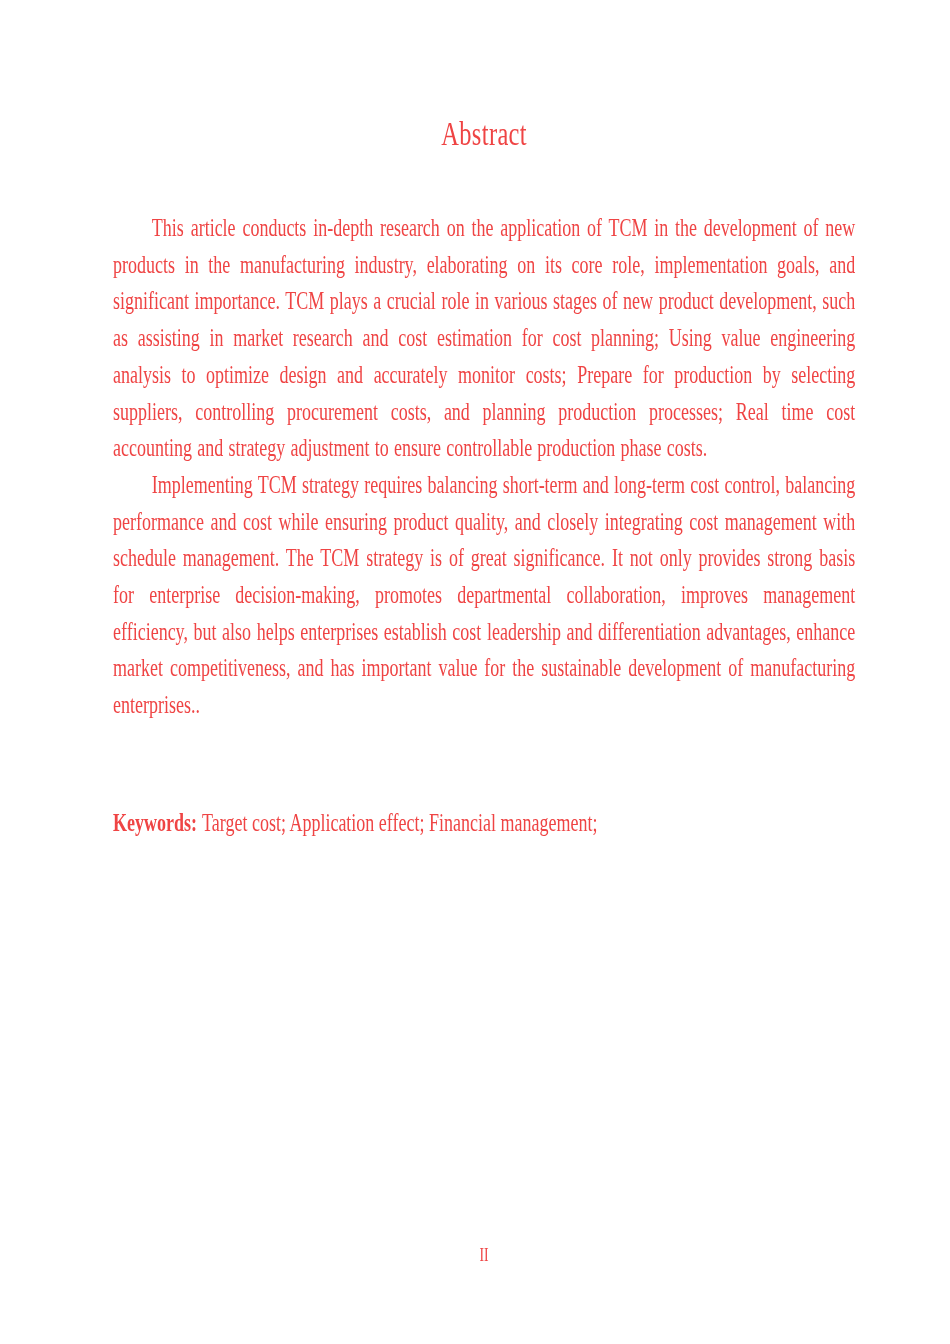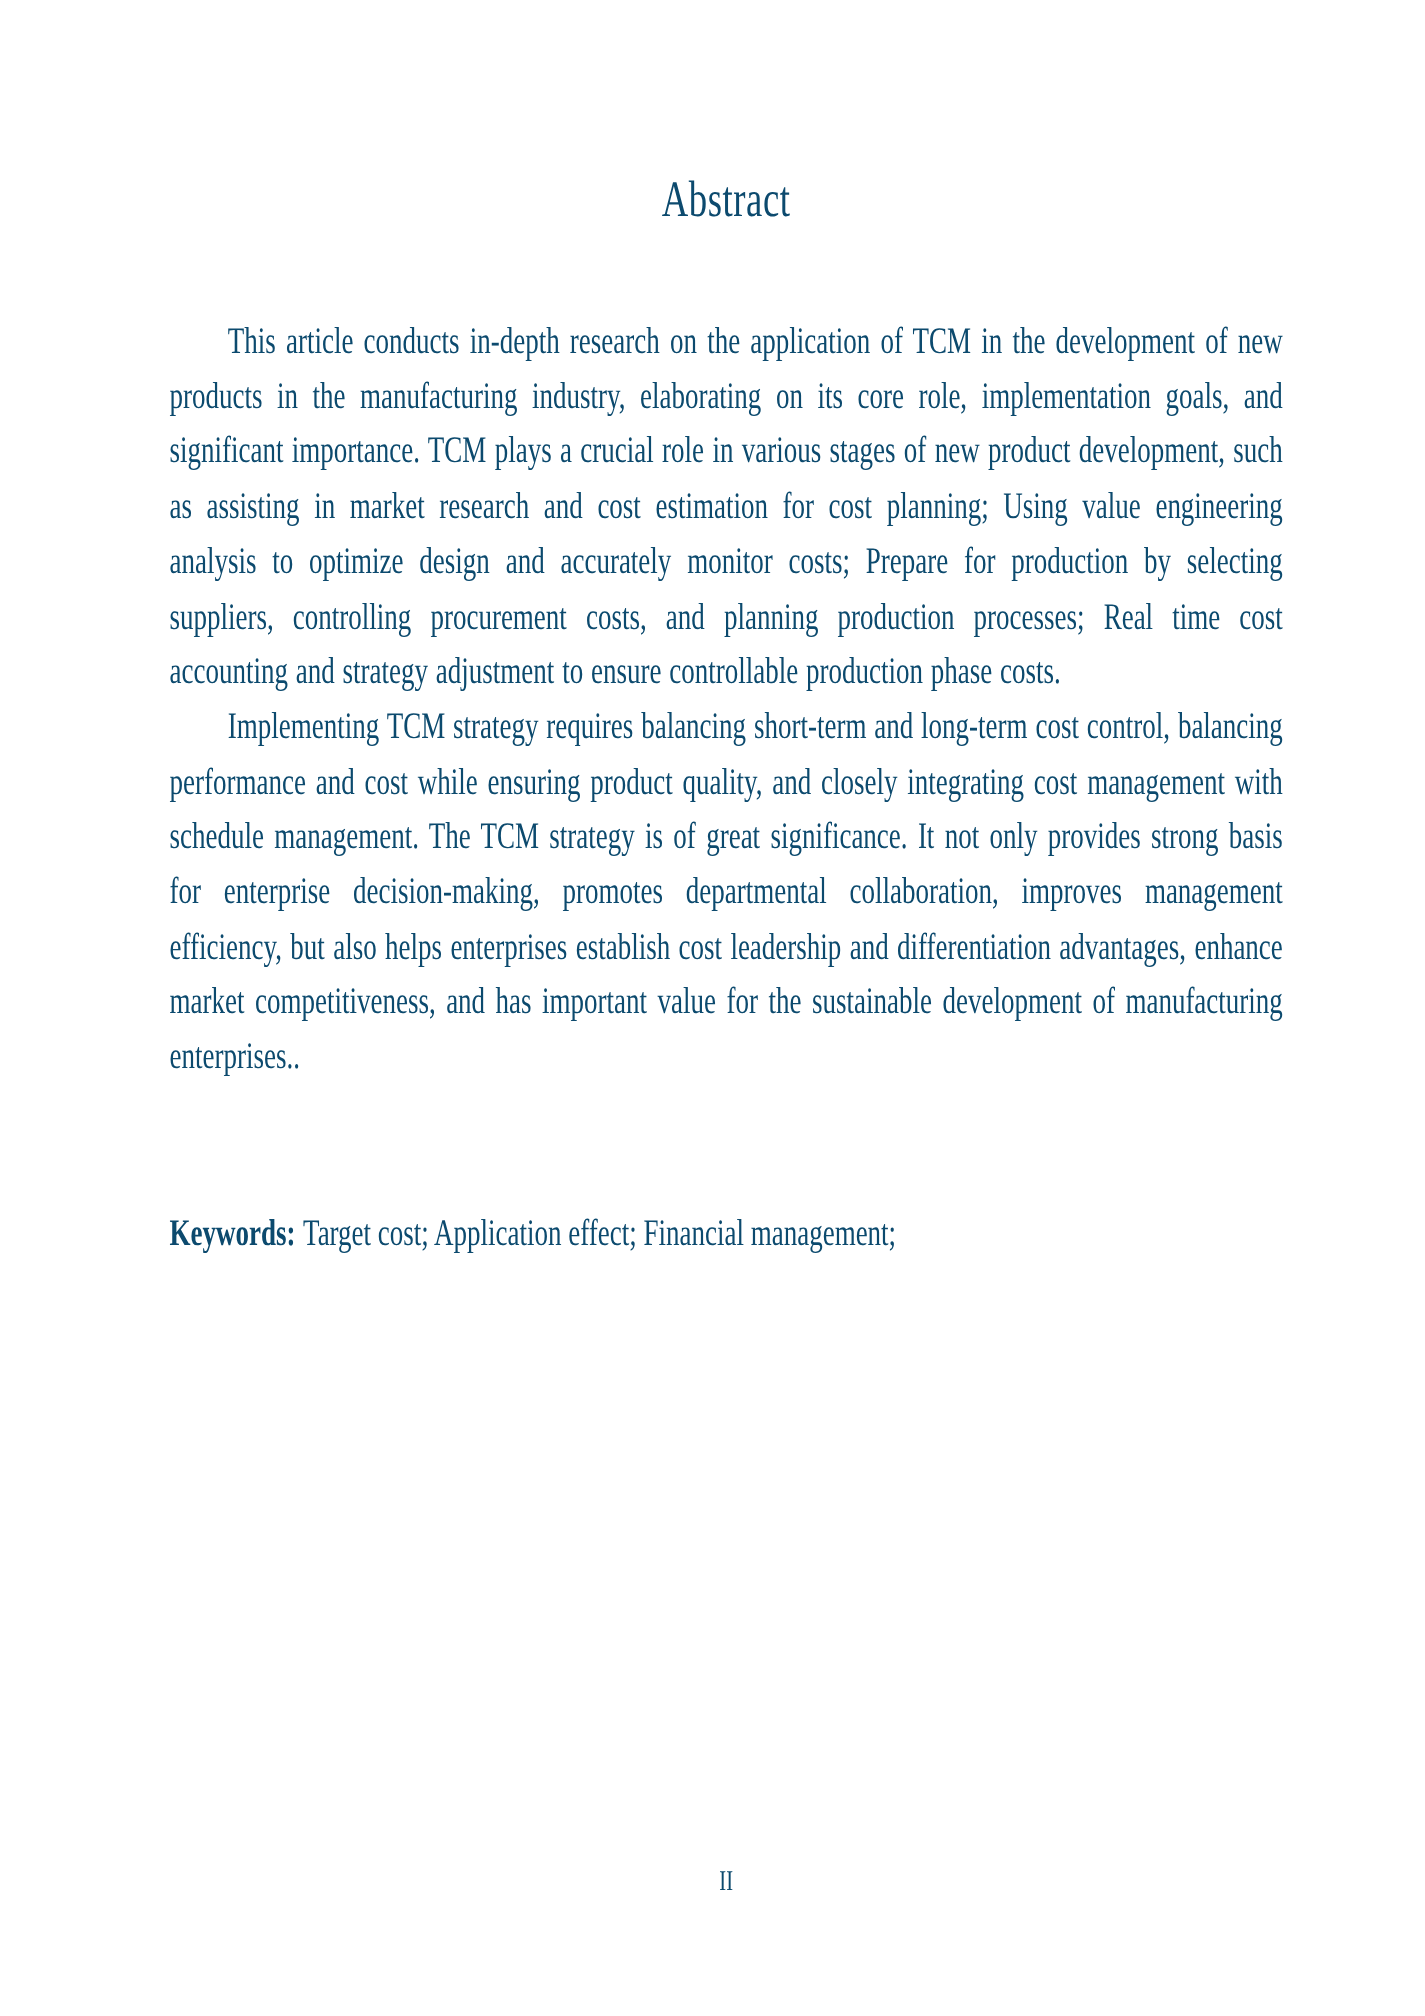--- a/index.html
+++ b/index.html
@@ -5,21 +5,21 @@
   html, body {
     margin: 0;
     padding: 0;
     background: #ffffff;
   }
   .page {
     position: relative;
     width: 950px;
     height: 1344px;
     background: #ffffff;
-    color: #0c4a6e;
+    color: #ef4444;
     font-family: "Liberation Serif", "DejaVu Serif", serif;
     overflow: hidden;
   }
   
   .cx {
     position: absolute;
     left: 113px;
     width: 1031px;
     transform: scaleX(0.7199);
     transform-origin: 0 0;

